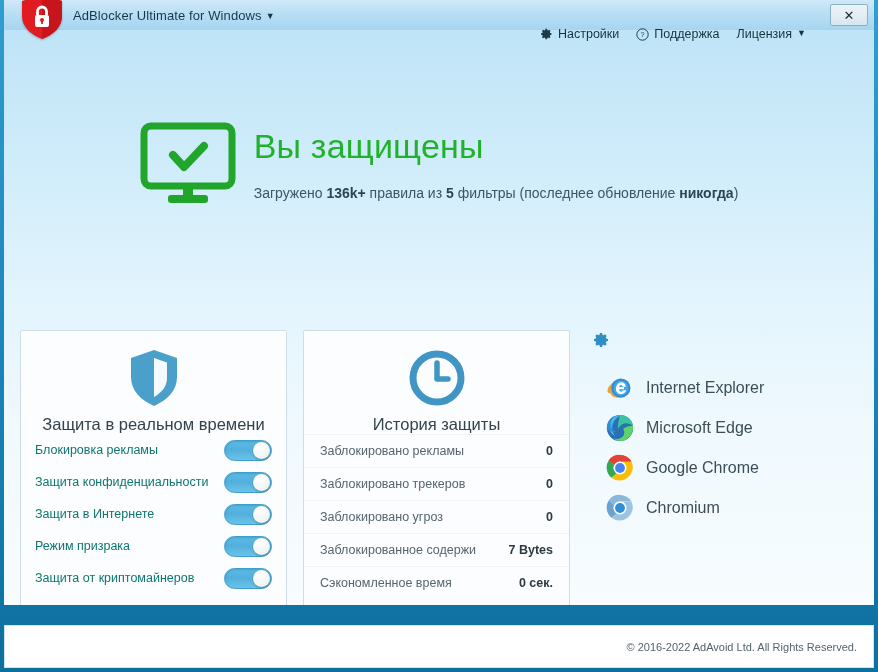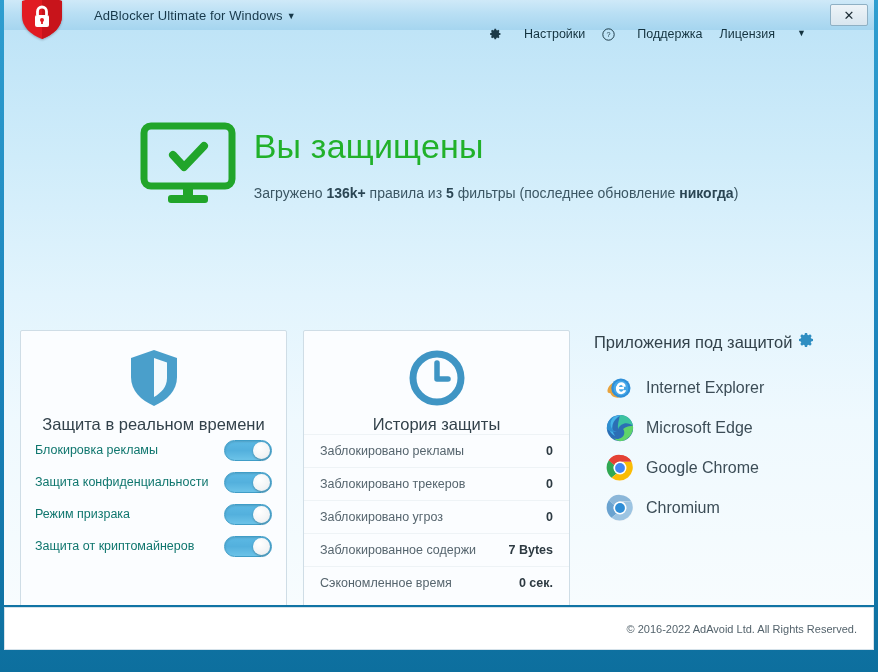--- a/index.html
+++ b/index.html
@@ -24,21 +24,20 @@
   }
 
   
   .titlebar {
     position: relative;
     height: 30px;
     background: linear-gradient(180deg,#cfe9f8 0%, #b9dff4 45%, #a5d5ef 100%);
     display: flex;
     align-items: flex-start;
     z-index: 20;
-    padding-left: 21px;
   }
   .titlebar-left {
     display: flex;
     align-items: center;
     height: 100%;
     padding-left: 14px;
   }
   .app-title {
     margin-left: 55px;
     font-size: 13px;
@@ -52,21 +51,21 @@
     margin-left: auto;
     display: flex;
     align-items: center;
     height: 100%;
     padding-right: 6px;
     gap: 17px;
   }
   .menu-item {
     display: flex;
     align-items: center;
-    gap: 22px;
+    gap: 5px;
     font-size: 12.5px;
     color: #14333f;
     white-space: nowrap;
     cursor: default;
     margin-top: 38px;
   }
   .menu-item .caret { font-size: 9px; position: relative; top: -1px; }
   .menu-ico { display: inline-flex; align-items: center; }
 
   .close-btn {
@@ -249,21 +248,21 @@
   .app-name {
     font-size: 16px;
     color: #3c4d57;
     white-space: nowrap;
   }
   .app-ico { width: 28px; height: 28px; flex: none; }
 
   
   .footer {
     height: 43px;
-    margin-top: 2px;
+    margin-top: 20px;
     background: #ffffff;
     border: 1px solid #d5e2ea;
     display: flex;
     align-items: center;
     justify-content: flex-end;
     padding-right: 16px;
   }
   .copyright {
     font-size: 11px;
     color: #54636c;
@@ -357,20 +356,26 @@
               <span class="knob"></span>
             </span>
         </div>
         <div class="toggle-row">
           <span class="toggle-label">Защита конфиденциальности</span>
           <span class="switch">
               <span class="knob"></span>
             </span>
         </div>
         <div class="toggle-row">
+          <span class="toggle-label">Защита в Интернете</span>
+          <span class="switch">
+              <span class="knob"></span>
+            </span>
+        </div>
+        <div class="toggle-row">
           <span class="toggle-label">Режим призрака</span>
           <span class="switch">
               <span class="knob"></span>
             </span>
         </div>
         <div class="toggle-row">
           <span class="toggle-label">Защита от криптомайнеров</span>
           <span class="switch">
               <span class="knob"></span>
             </span>
@@ -403,21 +408,20 @@
           <span class="stat-value">7 Bytes</span>
         </div>
         <div class="stat-row">
           <span class="stat-label">Сэкономленное время</span>
           <span class="stat-value">0 сек.</span>
         </div>
       </div>
 
       <div class="apps">
         <div class="apps-head">
-          <span class="apps-title">Приложения под защитой</span>
           <span>
             <svg width="16" height="16" viewBox="0 0 16 16">
               <path fill="#2f8ec2" d="M8 5.3a2.7 2.7 0 1 0 0 5.4 2.7 2.7 0 0 0 0-5.4zm0 4a1.3 1.3 0 1 1 0-2.6 1.3 1.3 0 0 1 0 2.6z"></path>
               <path fill="#2f8ec2" d="M14 9.1V6.9l-1.8-.3a4.6 4.6 0 0 0-.5-1.2l1-1.5-1.6-1.6-1.5 1c-.4-.2-.8-.4-1.2-.5L8.1 1H5.9l-.3 1.8c-.4.1-.8.3-1.2.5l-1.5-1-1.6 1.6 1 1.5c-.2.4-.4.8-.5 1.2L0 6.9v2.2l1.8.3c.1.4.3.8.5 1.2l-1 1.5 1.6 1.6 1.5-1c.4.2.8.4 1.2.5l.3 1.8h2.2l.3-1.8c.4-.1.8-.3 1.2-.5l1.5 1 1.6-1.6-1-1.5c.2-.4.4-.8.5-1.2L14 9.1z"></path>
             </svg>
           </span>
         </div>
 
         <div class="app-row">
           <svg class="app-ico" viewBox="0 0 32 32">

